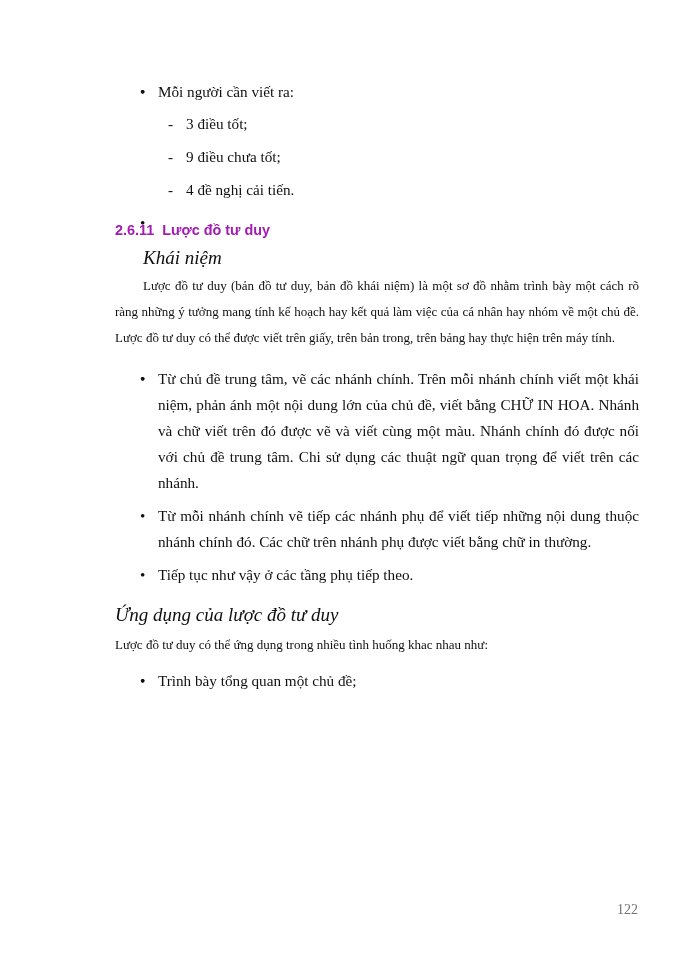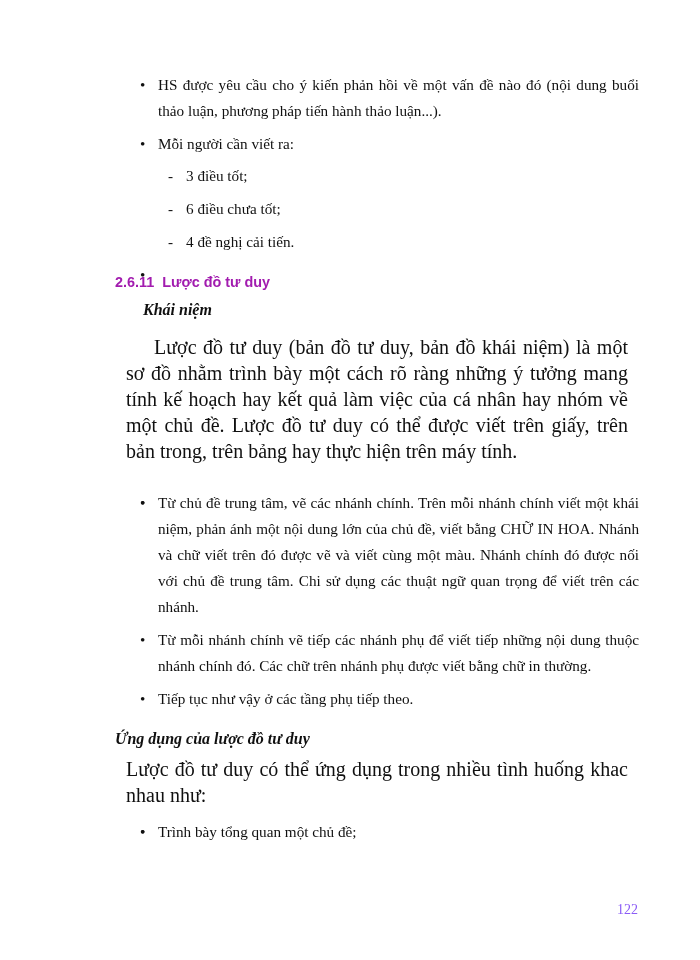--- a/index.html
+++ b/index.html
@@ -19,25 +19,25 @@
 
   
   .content {
     position: absolute;
     left: 115px;
     top: 72px;
     width: 524px;
   }
 
   .para {
-    font-size: 20px;
+    font-size: 13px;
     line-height: 26px;
     text-align: justify;
     text-justify: inter-word;
-    margin: 11px;
+    margin: 0;
   }
   .para.indent {
     text-indent: 28px;
   }
 
   
   .blist {
     list-style: none;
     margin: 0;
     padding: 0;
@@ -85,67 +85,66 @@
   .sect-heading {
     font-family: "Liberation Sans", "DejaVu Sans", sans-serif;
     font-weight: bold;
     font-size: 14.4px;
     line-height: 26px;
     color: #a21caf;
     margin: 14px 0 2px 0;
     white-space: pre;
   }
   .sub-heading {
-    font-size: 16px;
-    font-weight: bold;
+    font-size: 19px;
+    font-weight: normal;
     font-style: italic;
     line-height: 26px;
     margin: 2px 0 2px 0;
   }
   .sub-heading.ind {
     padding-left: 28px;
   }
 
   .gap-s { height: 8px; }
   .gap-m { height: 12px; }
 
   
   .page-number {
     position: absolute;
     right: 62px;
     bottom: 42px;
     font-size: 14px;
-    color: #8b5cf6;
+    color: #737373;
     font-family: "Liberation Serif", "DejaVu Serif", serif;
   }
 </style>
 </head>
 <body>
 
 <div class="page">
 
   <div class="content">
 
     <ul class="blist">
       <li>
         <span class="bullet">•</span>
-        <span>  HS được yêu cầu cho ý kiến phản hồi về một vấn đề nào đó (nội dung buổi thảo luận, phương pháp tiến hành thảo luận...).</span>
       </li>
       <li>
         <span class="bullet">•</span>
         <span>Mỗi người cần viết ra:</span>
 
         <ul class="dlist">
           <li>
             <span class="dash">-</span>
             <span>3 điều tốt;</span>
           </li>
           <li>
             <span class="dash">-</span>
-            <span>6 điều chưa tốt;</span>
+            <span>9 điều chưa tốt;</span>
           </li>
           <li>
             <span class="dash">-</span>
             <span>4 đề nghị cải tiến.</span>
           </li>
         </ul>
       </li>
     </ul>
 
     <ul class="blist" style="margin-top:7px;">

